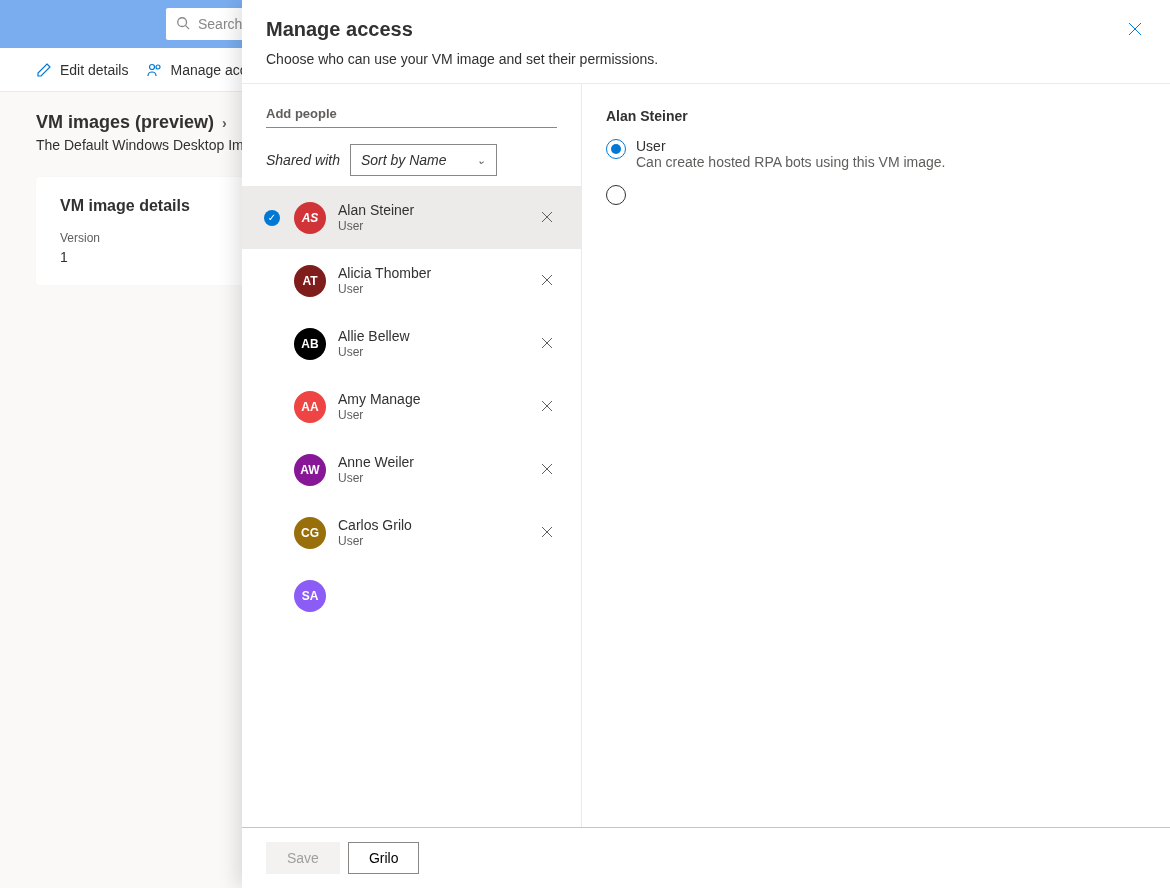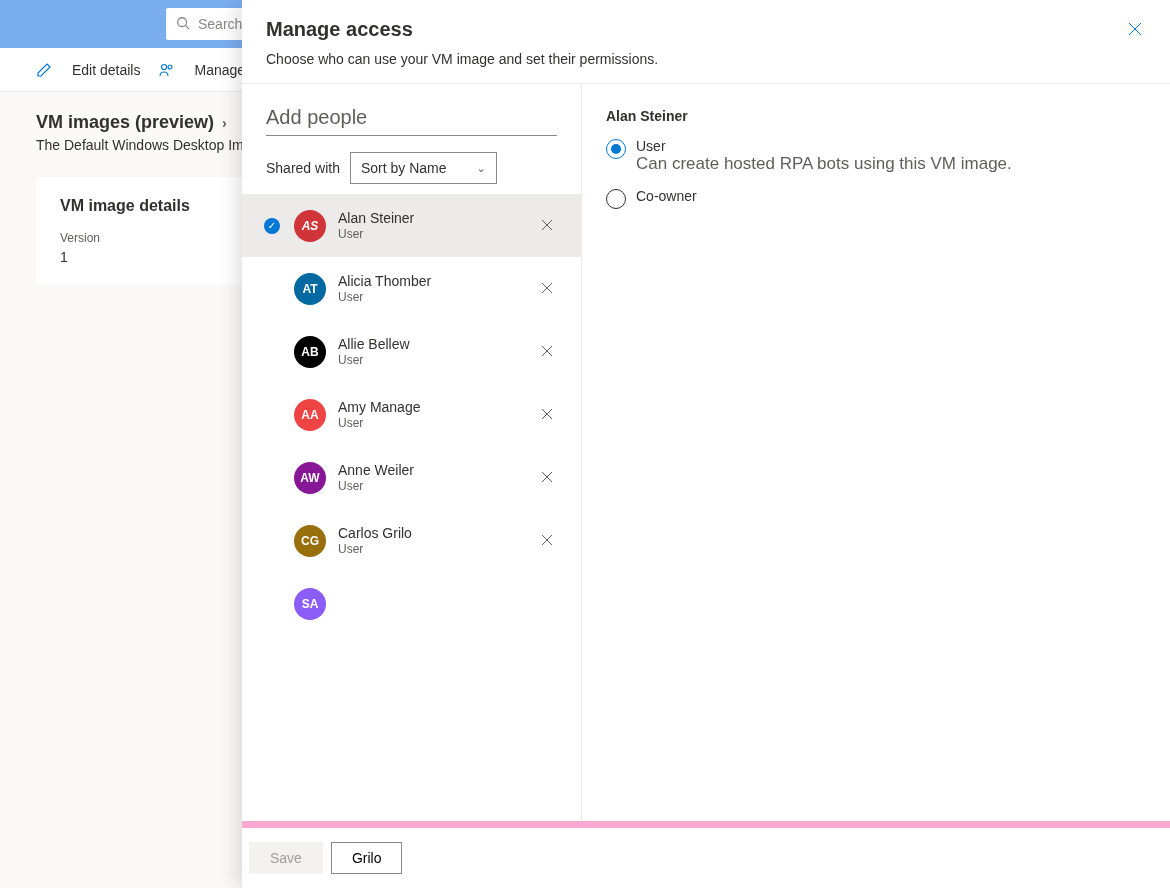--- a/index.html
+++ b/index.html
@@ -4,68 +4,68 @@
 <style>
   * { box-sizing: border-box; margin: 0; padding: 0; }
   html, body { width: 1170px; height: 888px; font-family: "Segoe UI", -apple-system, sans-serif; font-size: 14px; color: #323130; overflow: hidden; background: #faf9f8; }
   
   
   .bg-page { position: absolute; inset: 0; }
   .bg-topbar { height: 48px; background: #7aadf0; display: flex; align-items: center; padding: 0 16px; }
   .bg-search { background: #fff; height: 32px; width: 400px; margin-left: 150px; display: flex; align-items: center; padding: 0 10px; color: #8a8886; border-radius: 2px;}
   .bg-search .search-icon { margin-right: 8px; }
   .bg-toolbar { height: 44px; background: #fff; display: flex; align-items: center; padding: 0 36px; gap: 18px; color: #605e5c; border-bottom:1px solid #edebe9;}
-  .bg-toolbar-item { display: flex; align-items: center; gap: 20px; color: #323130;}
+  .bg-toolbar-item { display: flex; align-items: center; gap: 8px; color: #323130;}
   .bg-toolbar-item svg { color:#0078d4; }
   .bg-breadcrumbs { padding: 20px 36px 0 36px; display: flex; align-items: center; gap: 8px; font-size: 18px; font-weight:600;}
   .bg-breadcrumbs .chev { color:#605e5c; font-size:14px;}
   .bg-subtitle { padding: 4px 36px 16px 36px; color:#323130; font-size:14px;}
   .bg-card { margin: 8px 36px; background:#fff; padding:20px 24px; width: 420px; border-radius: 2px; box-shadow: 0 0 1px rgba(0,0,0,0.1);}
   .bg-card h3 { font-size:16px; font-weight:600; margin-bottom:16px;}
   .bg-card .label { color:#605e5c; font-size:12px; margin-bottom:4px;}
   .bg-card .value { font-size:14px;}
 
   
   .panel { position: absolute; top:0; right:0; bottom:0; width:928px; background:#fff; box-shadow: -6px 0 18px rgba(0,0,0,0.12); display:flex; flex-direction:column;}
   .panel-header { padding: 18px 24px 8px 24px; display:flex; justify-content:space-between; align-items:flex-start;}
   .panel-title { font-size:20px; font-weight:600; }
   .panel-close { cursor:pointer; color:#0078d4; padding:4px; }
   .panel-desc { padding: 0 24px 16px 24px; color:#323130; }
   
   .panel-body { flex:1; display:flex; border-top:1px solid #edebe9; overflow:hidden;}
   .col-left { width:340px; border-right:1px solid #edebe9; display:flex; flex-direction:column; padding-top:16px; overflow-y:auto;}
   .col-right { flex:1; padding: 24px 24px; display:flex; flex-direction:column;}
 
-  .add-people { margin: 0 24px 16px 24px; border:none; border-bottom:1px solid #8a8886; padding:6px 0; font-size:20px; outline:none; width: calc(100% - 48px); background:transparent;}
+  .add-people { margin: 0 24px 16px 24px; border:none; border-bottom:1px solid #8a8886; padding:6px 0; font-size:13px; outline:none; width: calc(100% - 48px); background:transparent;font-weight:bold;}
   .add-people::placeholder { color:#605e5c; }
   
-  .shared-row { display:flex; align-items:center; gap:10px; margin: 0 24px 10px 24px;}
+  .shared-row { display:flex; align-items:center; gap:10px; margin: 0 24px 10px 24px; font-style: italic;}
   .sort-select { border:1px solid #8a8886; height:32px; display:flex; align-items:center; padding:0 10px; gap:30px; cursor:pointer; background:#fff;}
   .sort-select .chev { font-size:11px; color:#605e5c;}
 
   .people-list { display:flex; flex-direction:column;}
   .person-row { display:flex; align-items:center; height:63px; padding: 0 24px 0 20px; gap:12px; position:relative;}
   .person-row.selected { background:#edebe9; }
   .check { width:20px; display:flex; justify-content:center;}
   .check .circle { width:16px; height:16px; border-radius:50%; background:#0078d4; display:flex; align-items:center; justify-content:center; color:#fff; font-size:10px;}
   .avatar { width:32px; height:32px; border-radius:50%; display:flex; align-items:center; justify-content:center; font-size:12px; font-weight:600; color:#fff; flex-shrink:0;}
   .person-info { flex:1; display:flex; flex-direction:column; line-height:1.3;}
   .person-name { font-size:14px; color:#323130;}
   .person-role { font-size:12px; color:#605e5c;}
   .remove-x { color:#605e5c; cursor:pointer; width:20px; text-align:center; font-size:14px;}
   
   .detail-name { font-size:14px; font-weight:600; margin-bottom:14px;}
   .radio-opt { display:flex; gap:10px; margin-bottom:14px;}
   .radio-circle { width:20px; height:20px; border-radius:50%; border:1px solid #323130; flex-shrink:0; display:flex; align-items:center; justify-content:center; margin-top:1px;}
   .radio-circle.checked { border-color:#0078d4;}
   .radio-dot { width:10px; height:10px; border-radius:50%; background:#0078d4;}
   .radio-text .rlabel { font-size:14px; color:#323130;}
-  .radio-text .rdesc { font-size:17px; color:#605e5c;}
-
-  .panel-footer { border-top:7px solid #f9a8d4; padding:14px 7px; display:flex; gap:8px;}
+  .radio-text .rdesc { font-size:14px; color:#605e5c;}
+
+  .panel-footer { border-top:1px solid #f9a8d4; padding:14px 24px; display:flex; gap:8px;}
   .btn { height:32px; padding:0 20px; border:1px solid #8a8886; background:#fff; cursor:pointer; font-size:14px;}
   .btn.primary { background:#f3f2f1; border-color:#f3f2f1; color:#a19f9d; cursor:default;}
 </style>
 </head>
 <body>
 
 <div class="bg-page">
   <div class="bg-topbar">
     <div class="bg-search">
       <span class="search-icon">
@@ -137,21 +137,21 @@
               <div class="person-name">Alan Steiner</div>
               <div class="person-role">User</div>
             </div>
             <div class="remove-x"><svg width="12" height="12" viewBox="0 0 12 12" stroke="#605e5c" stroke-width="1">
                 <line x1="1" y1="1" x2="11" y2="11"></line>
                 <line x1="11" y1="1" x2="1" y2="11"></line>
               </svg></div>
           </div>
           <div class="person-row">
             <div class="check"></div>
-            <div class="avatar" style="background: #0369a1;">AT</div>
+            <div class="avatar" style="background: #7f1d1d;">AT</div>
             <div class="person-info">
               <div class="person-name">Alicia Thomber</div>
               <div class="person-role">User</div>
             </div>
             <div class="remove-x"><svg width="12" height="12" viewBox="0 0 12 12" stroke="#605e5c" stroke-width="1">
                 <line x1="1" y1="1" x2="11" y2="11"></line>
                 <line x1="11" y1="1" x2="1" y2="11"></line>
               </svg></div>
           </div>
           <div class="person-row">
@@ -216,21 +216,20 @@
               <div class="radio-dot"></div>
             </div>
             <div class="radio-text">
               <div class="rlabel">User</div>
               <div class="rdesc">Can create hosted RPA bots using this VM image.</div>
             </div>
           </div>
           <div class="radio-opt">
             <div class="radio-circle"></div>
             <div class="radio-text">
-              <div class="rlabel">Co-owner</div>
             </div>
           </div>
         </div>
     </div>
   </div>
 
   <div class="panel-footer">
     <button class="btn primary">Save</button>
     <button class="btn">Grilo</button>
   </div>

